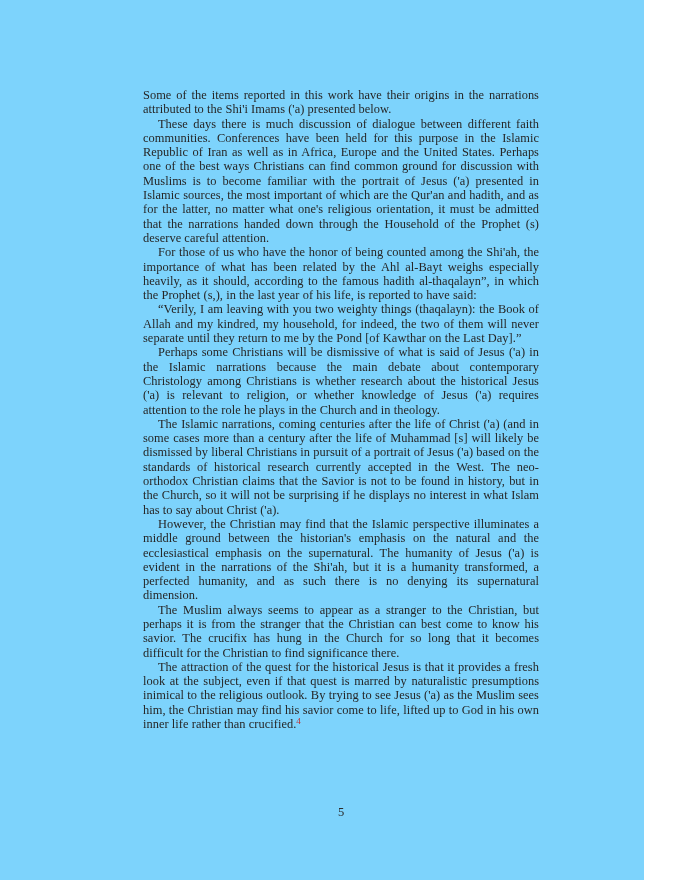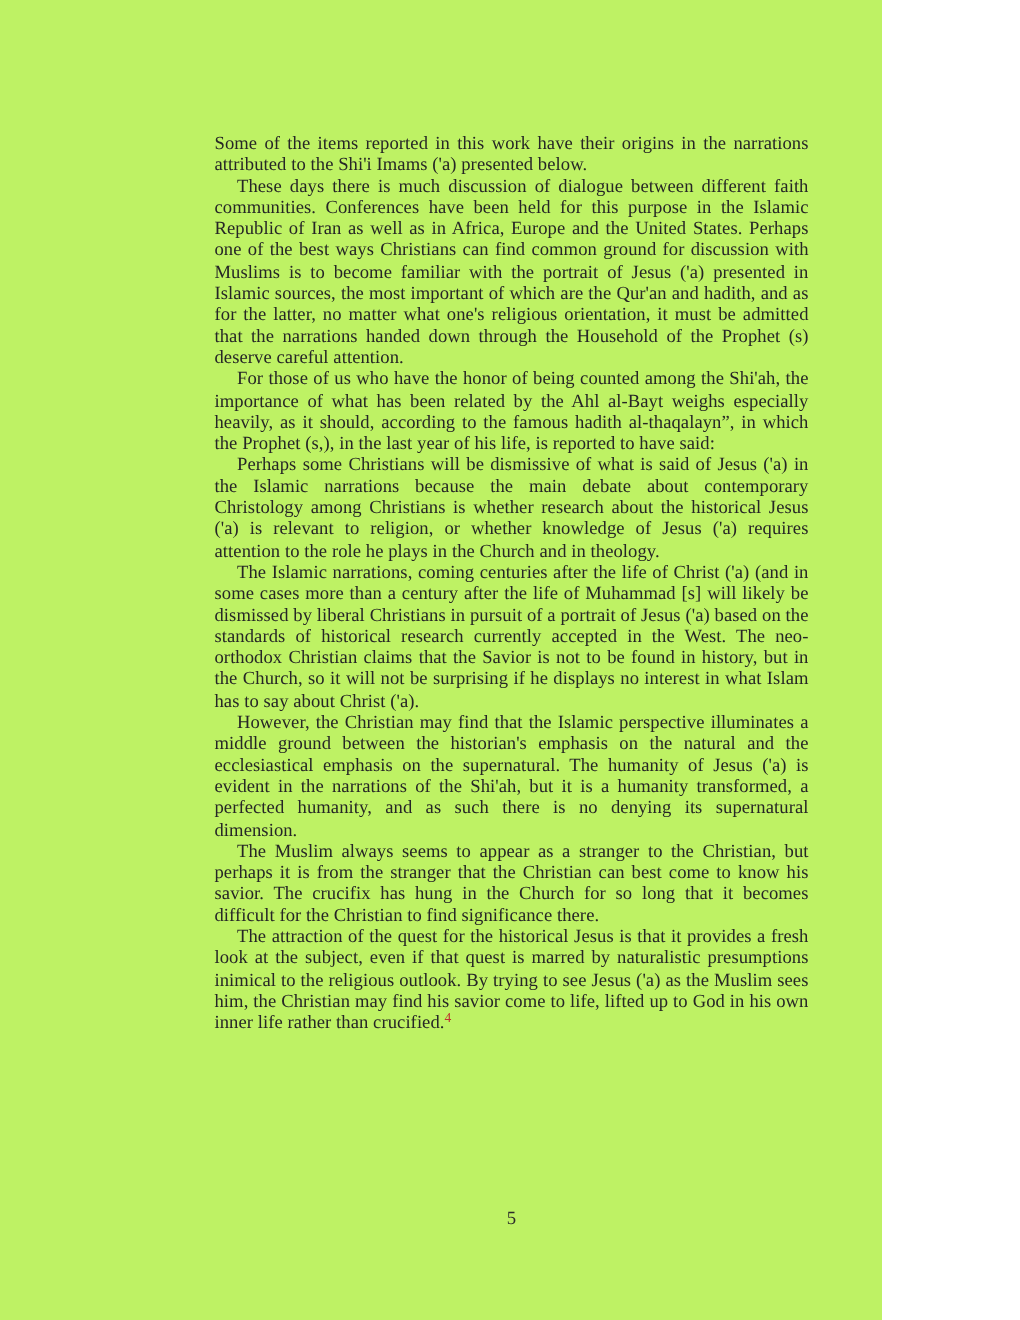--- a/index.html
+++ b/index.html
@@ -2,23 +2,23 @@
 <html><head>
 <meta charset="utf-8">
 <style>
   html, body {
     margin: 0;
     padding: 0;
     background: #ffffff;
   }
   .page {
     position: relative;
-    width: 588px;
+    width: 644px;
     height: 880px;
-    background: #bef264;
+    background: #7dd3fc;
     overflow: hidden;
     font-family: "Liberation Serif", "DejaVu Serif", serif;
   }
   .text-block {
     position: absolute;
     left: 143px;
     top: 88px;
     width: 396px;
     font-size: 12.4px;
     line-height: 14.3px;
@@ -51,20 +51,21 @@
   }
 </style>
 </head>
 <body>
 
 <div class="page">
   <div class="text-block" style="color: rgb(38, 38, 38);">
       <p class="para"><span>Some of the items reported in this work have their origins in the narrations attributed to the Shi'i Imams ('a) presented below.</span></p>
       <p class="para indent"><span>These days there is much discussion of dialogue between different faith communities. Conferences have been held for this purpose in the Islamic Republic of Iran as well as in Africa, Europe and the United States. Perhaps one of the best ways Christians can find common ground for discussion with Muslims is to become familiar with the portrait of Jesus ('a) presented in Islamic sources, the most important of which are the Qur'an and hadith, and as for the latter, no matter what one's religious orientation, it must be admitted that the narrations handed down through the Household of the Prophet (s) deserve careful attention.</span></p>
       <p class="para indent"><span>For those of us who have the honor of being counted among the Shi'ah, the importance of what has been related by the </span><span class="italic">Ahl al-Bayt</span><span> weighs especially heavily, as it should, according to the famous </span><span class="italic">hadith al-thaqalayn”</span><span>, in which the Prophet (s,), in the last year of his life, is reported to have said:</span></p>
+      <p class="para indent"><span class="italic">“Verily, I am leaving with you two weighty things (thaqalayn): the Book of Allah and my kindred, my household, for indeed, the two of them will never separate until they return to me by the Pond [of Kawthar on the Last Day].”</span></p>
       <p class="para indent"><span>Perhaps some Christians will be dismissive of what is said of Jesus ('a) in the Islamic narrations because the main debate about contemporary Christology among Christians is whether research about the historical Jesus ('a) is relevant to religion, or whether knowledge of Jesus ('a) requires attention to the role he plays in the Church and in theology.</span></p>
       <p class="para indent"><span>The Islamic narrations, coming centuries after the life of Christ ('a) (and in some cases more than a century after the life of Muhammad [s] will likely be dismissed by liberal Christians in pursuit of a portrait of Jesus ('a) based on the standards of historical research currently accepted in the West. The neo-orthodox Christian claims that the Savior is not to be found in history, but in the Church, so it will not be surprising if he displays no interest in what Islam has to say about Christ ('a).</span></p>
       <p class="para indent"><span>However, the Christian may find that the Islamic perspective illuminates a middle ground between the historian's emphasis on the natural and the ecclesiastical emphasis on the supernatural. The humanity of Jesus ('a) is evident in the narrations of the Shi'ah, but it is a humanity transformed, a perfected humanity, and as such there is no denying its supernatural dimension.</span></p>
       <p class="para indent"><span>The Muslim always seems to appear as a stranger to the Christian, but perhaps it is from the stranger that the Christian can best come to know his savior. The crucifix has hung in the Church for so long that it becomes difficult for the Christian to find significance there.</span></p>
       <p class="para indent"><span>The attraction of the quest for the historical Jesus is that it provides a fresh look at the subject, even if that quest is marred by naturalistic presumptions inimical to the religious outlook. By trying to see Jesus ('a) as the Muslim sees him, the Christian may find his savior come to life, lifted up to God in his own inner life rather than crucified.</span><sup class="footnote-ref" style="color: rgb(192, 48, 48);">4</sup></p>
     </div>
   <div class="page-number">5</div>
 </div>
 
 </body></html>

